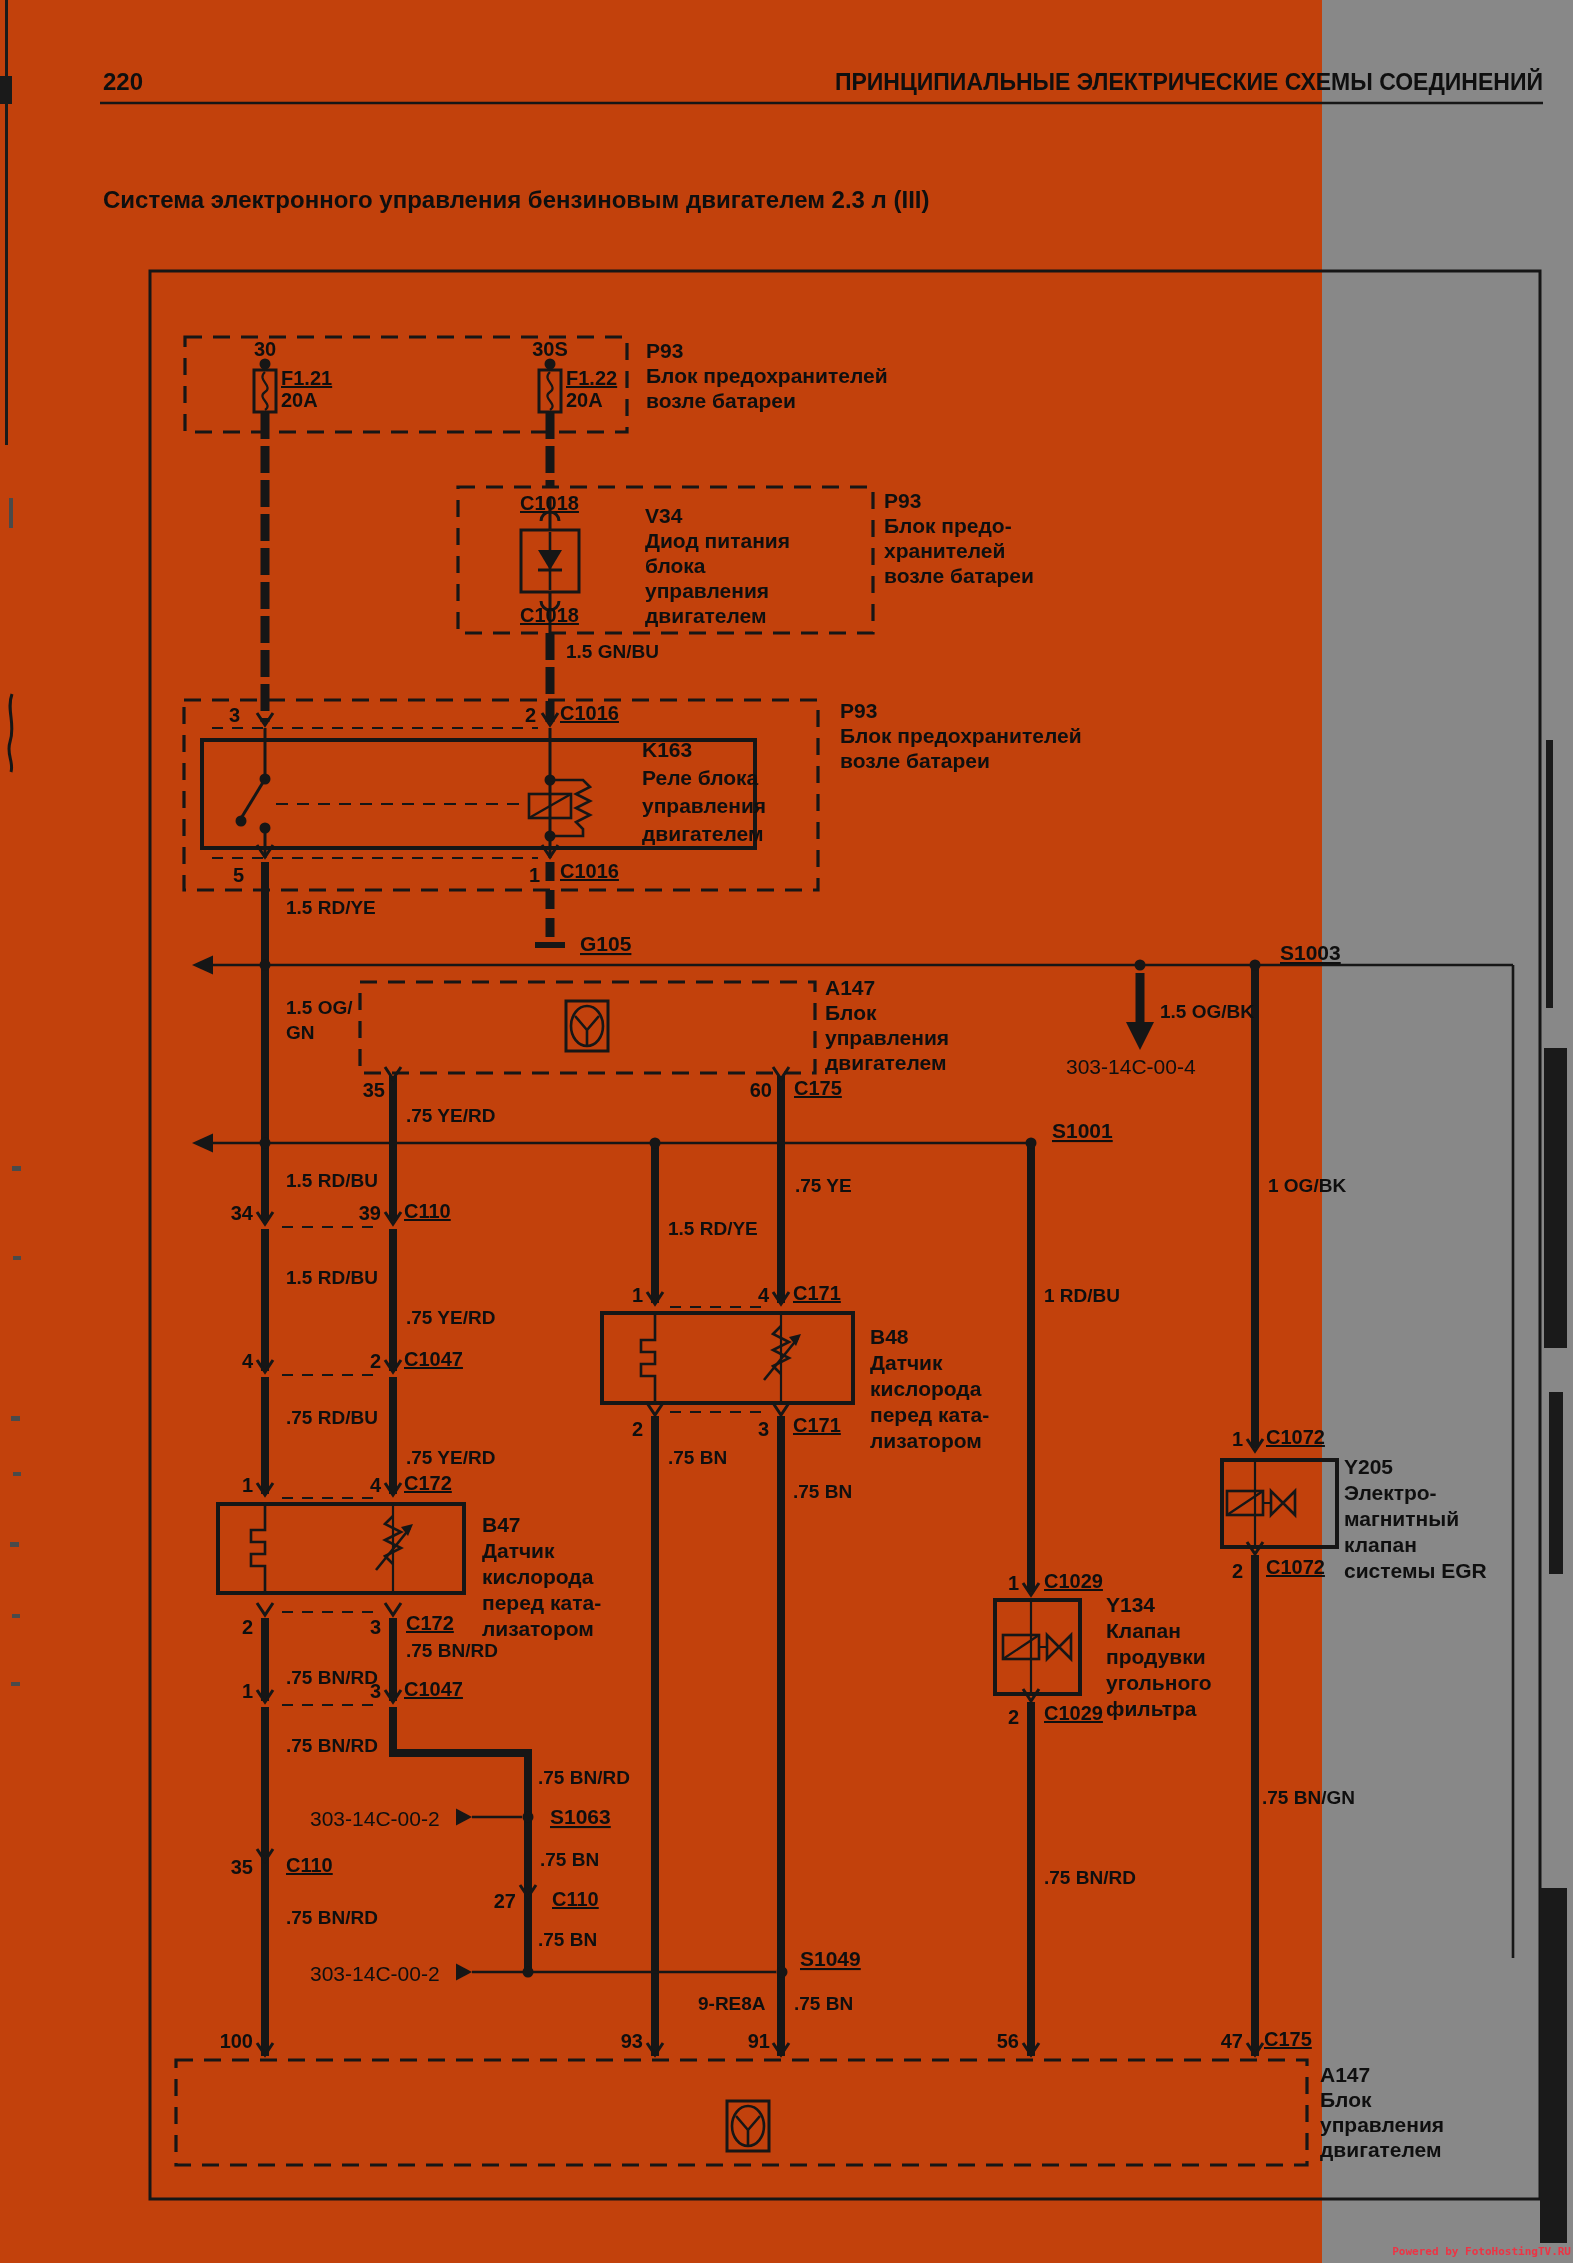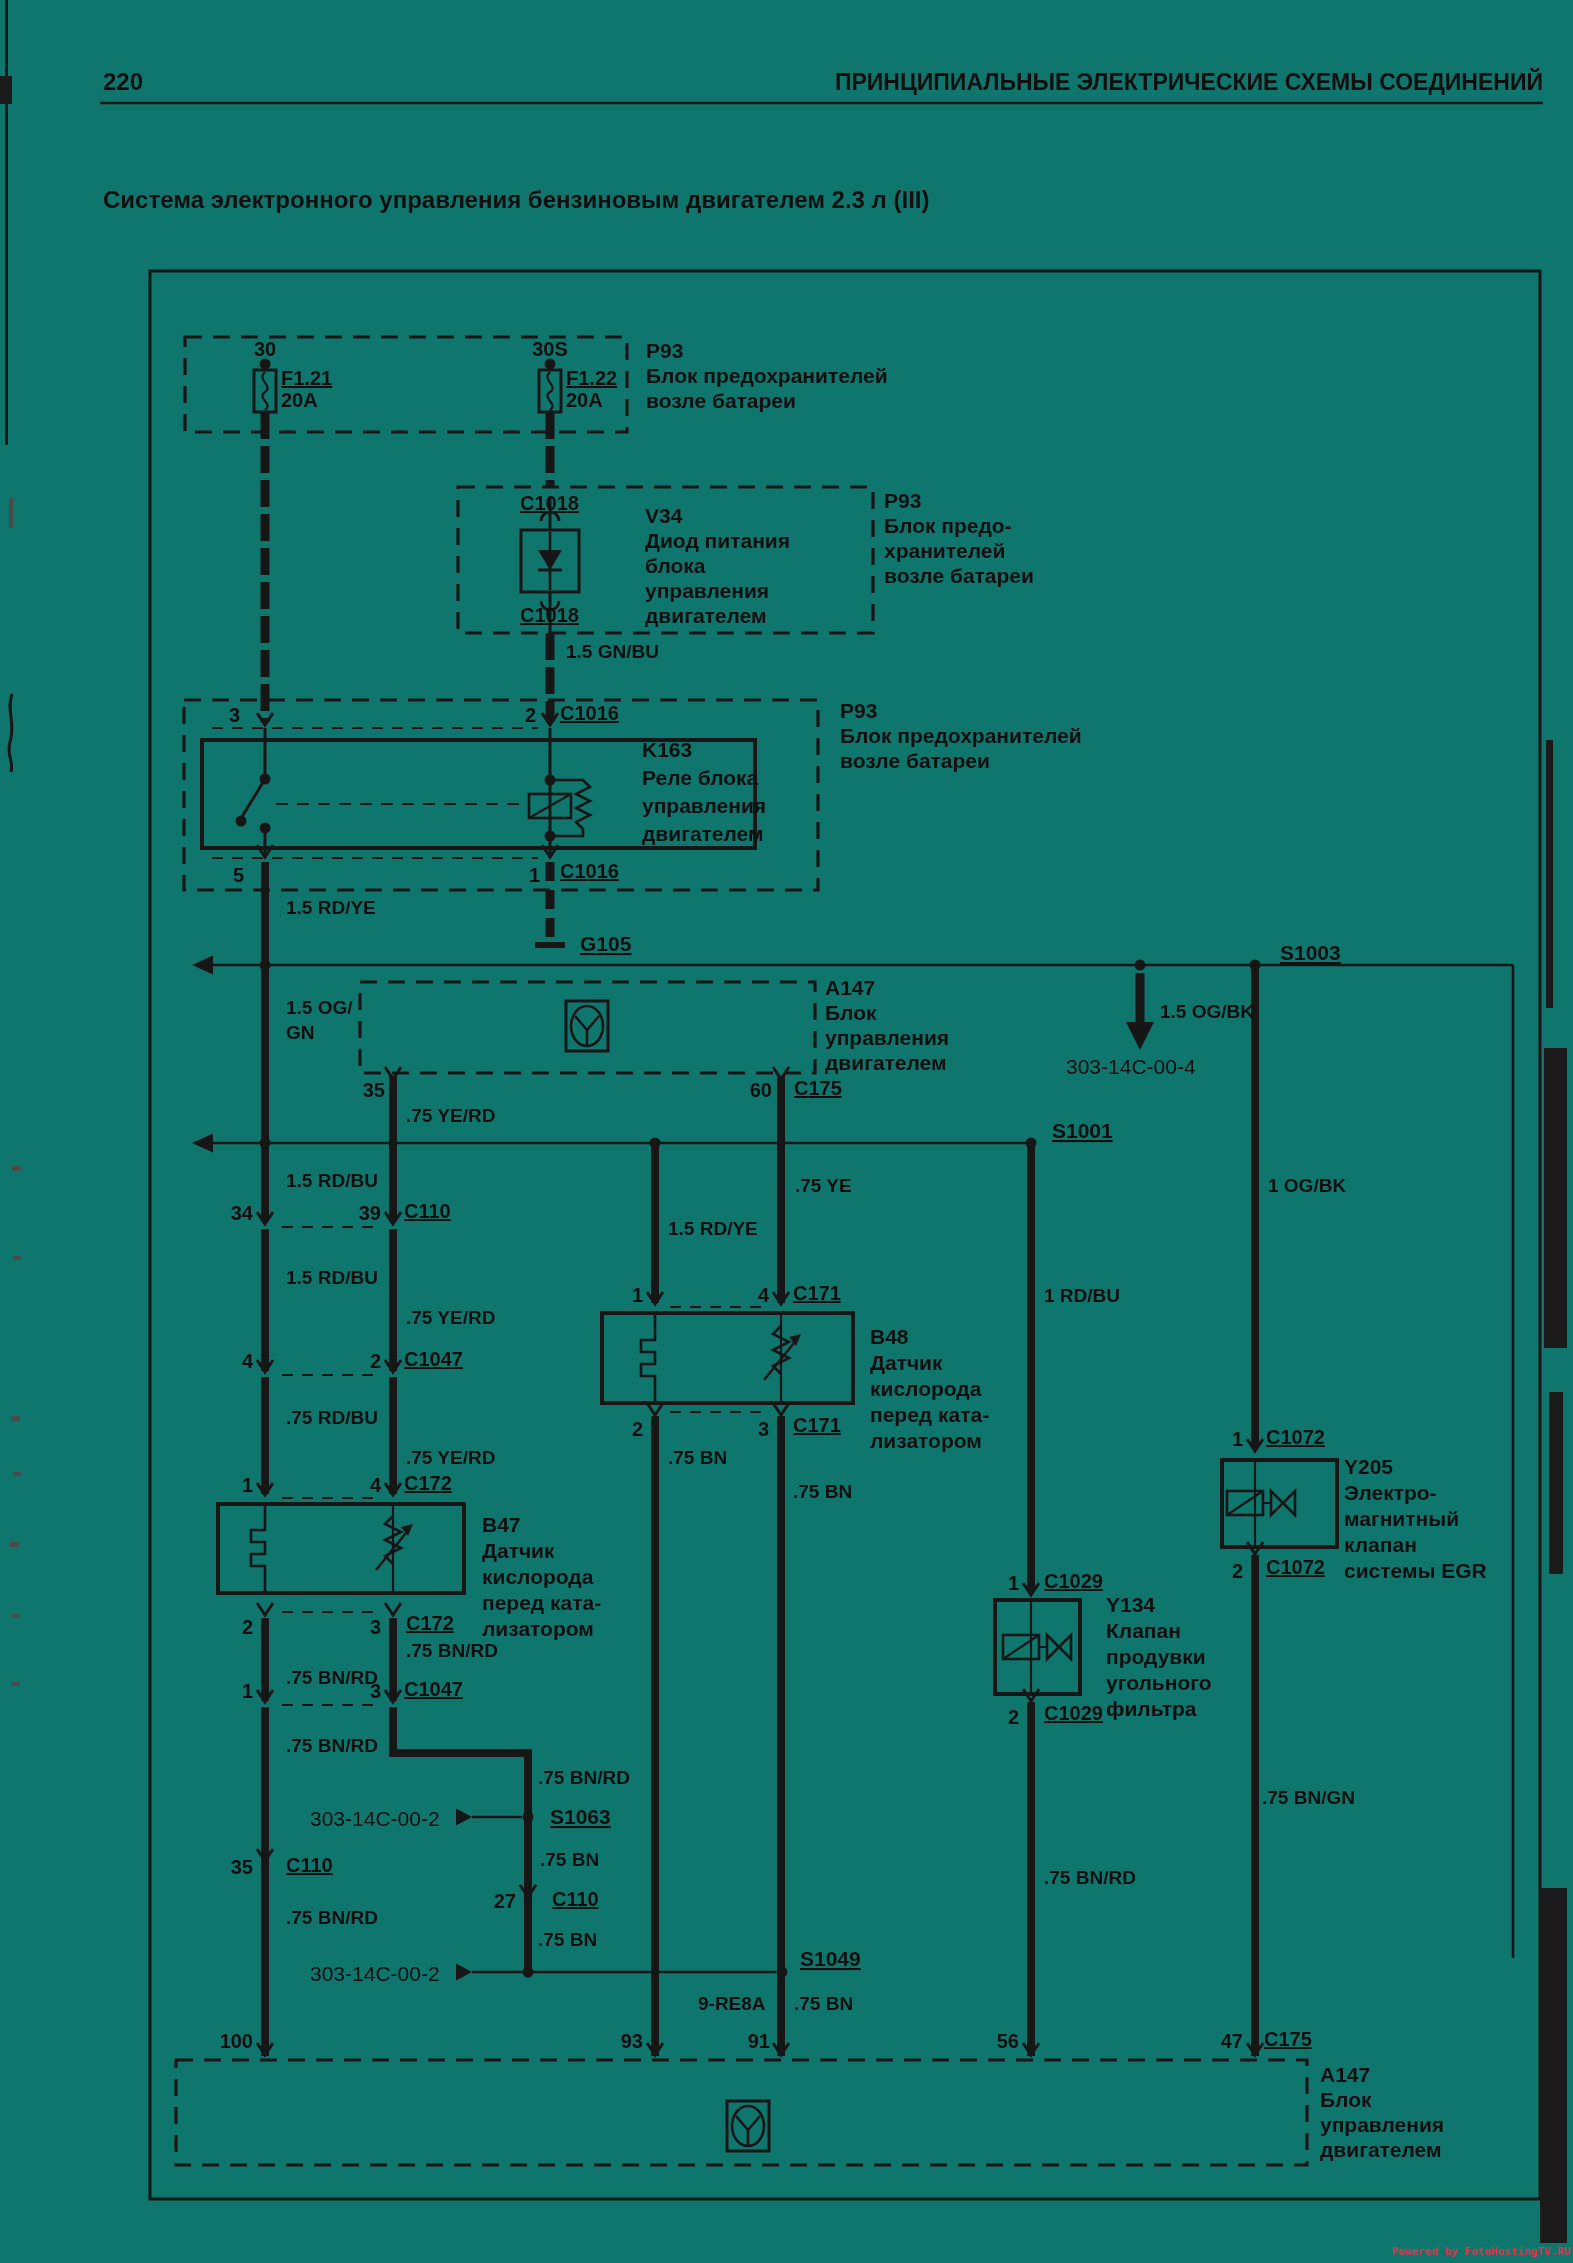--- a/index.html
+++ b/index.html
@@ -1,16 +1,16 @@
 <!DOCTYPE html>
 <html><head>
 <meta charset="utf-8">
 <style>
   html,body{margin:0;padding:0;background:#888;}
-  .page{position:relative;width:1573px;height:2263px;background:#0f766e;font-family:"Liberation Sans",sans-serif;}
+  .page{position:relative;width:1322px;height:2263px;background:#c2410c;font-family:"Liberation Sans",sans-serif;}
   svg{display:block;}
   
   .st{stroke:#161616;fill:none;stroke-linecap:butt;}
   .w2{stroke-width:2.2;} .w25{stroke-width:2.6;} .w3{stroke-width:3;} .w4{stroke-width:4;} .w8{stroke-width:8;} .w9{stroke-width:9;}
   .dbox{stroke-dasharray:17 11;stroke-width:3.2;}
   .dpin{stroke-dasharray:11 9;stroke-width:2;}
   .dfeed{stroke-dasharray:27 7;stroke-width:9;}
   .dgnd{stroke-dasharray:19 9;stroke-width:9;}
   .dlink{stroke-dasharray:12 9;stroke-width:2;}
   .f{fill:#161616;stroke:none;}

